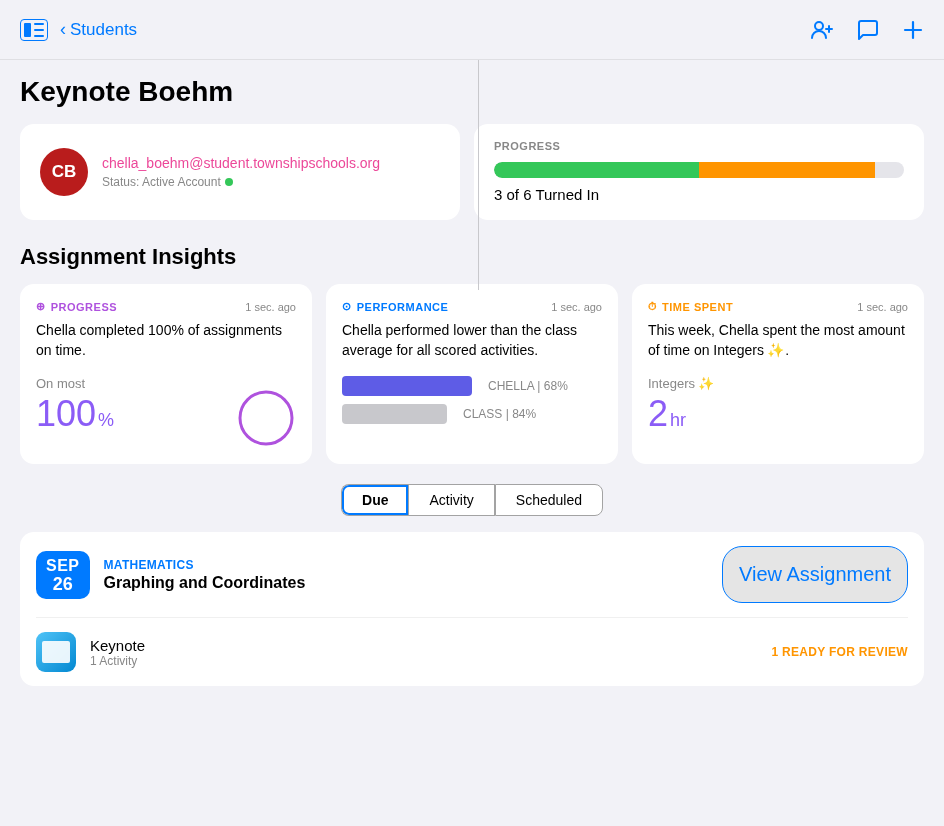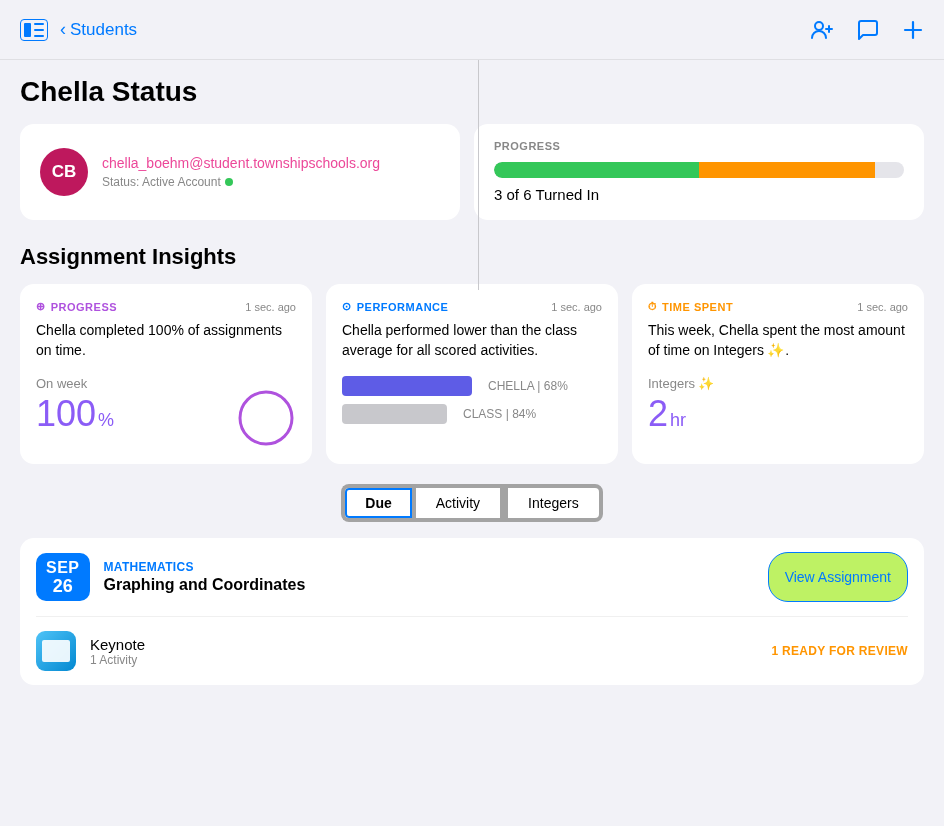--- a/index.html
+++ b/index.html
@@ -126,21 +126,21 @@
       display: flex;
       align-items: center;
       gap: 14px;
       flex: 1;
       max-width: 440px;
     }
     .avatar {
       width: 48px;
       height: 48px;
       border-radius: 50%;
-      background: #be185d;
+      background: #b91c1c;
       display: flex;
       align-items: center;
       justify-content: center;
       font-size: 17px;
       font-weight: 700;
       color: #fff;
       flex-shrink: 0;
     }
     .student-info {
       display: flex;
@@ -309,21 +309,21 @@
       justify-content: center;
       gap: 0;
       margin-bottom: 16px;
     }
     .tab-btn {
       padding: 7px 20px;
       font-size: 14px;
       font-weight: 500;
       color: #000;
       background: #fff;
-      border: 4px solid #a3a3a3;
+      border: 1px solid #a3a3a3;
       cursor: pointer;
     }
     .tab-btn:first-child {
       border-radius: 8px 0 0 8px;
       border-right: none;
     }
     .tab-btn:last-child {
       border-radius: 0 8px 8px 0;
     }
     .tab-btn.active {
@@ -374,26 +374,26 @@
       text-transform: uppercase;
       letter-spacing: 0.3px;
       margin-bottom: 2px;
     }
     .assignment-title {
       font-size: 16px;
       font-weight: 600;
       color: #000;
     }
     .view-assignment-btn {
-      background: #bef264;
+      background: #e5e5e5;
       border: 1.5px solid #007AFF;
       color: #007AFF;
       padding: 16px 16px;
       border-radius: 20px;
-      font-size: 14px;
+      font-size: 20px;
       font-weight: 500;
       cursor: pointer;
       white-space: nowrap;
     }
     .assignment-divider {
       border: none;
       border-top: 1px solid #f0f0f0;
       margin: 0 16px;
     }
     .assignment-item {
@@ -481,21 +481,21 @@
             <line x1="3" y1="11" x2="19" y2="11"></line>
         </svg>
       </span>
     </div>
   </div>
 
   <div class="vertical-divider"></div>
 
   <div class="content">
 
-    <h1 class="student-name">Chella Status</h1>
+    <h1 class="student-name">Keynote Boehm</h1>
 
     <div class="info-row">
 
       <div class="student-card">
         <div class="avatar">CB</div>
         <div class="student-info">
           <span class="student-email">chella_boehm@student.townshipschools.org</span>
           <span class="student-status">
             <span>Status: Active Account</span>
             <span class="status-dot"></span>
@@ -520,21 +520,21 @@
         <div class="insight-card card-relative">
           <div class="insight-header">
             <span class="insight-tag progress">
               <span>⊕</span>
               <span>PROGRESS</span>
             </span>
             <span class="insight-time">1 sec. ago</span>
           </div>
           <p class="insight-desc">Chella completed 100% of assignments on time.</p>
           <div>
-            <div class="insight-metric-label">On week</div>
+            <div class="insight-metric-label">On most</div>
             <div class="insight-metric-value">
               <span>100</span>
               <span class="insight-metric-unit">%</span>
             </div>
           </div>
 
           <svg class="progress-circle" viewBox="0 0 60 60">
             <circle cx="30" cy="30" r="26" fill="none" stroke="#AF52DE" stroke-width="3"></circle>
           </svg>
         </div>
@@ -576,21 +576,21 @@
               <span class="insight-metric-unit">hr</span>
             </div>
           </div>
         </div>
       </div>
     </div>
 
     <div class="tabs-row">
       <button class="tab-btn active">Due</button>
       <button class="tab-btn">Activity</button>
-      <button class="tab-btn">Integers</button>
+      <button class="tab-btn">Scheduled</button>
     </div>
 
     <div class="assignment-section">
       <div class="assignment-header">
         <div class="assignment-date-badge">
           <div class="date-month">SEP</div>
           <div class="date-day">26</div>
         </div>
         <div class="assignment-info">
           <div class="assignment-subject">MATHEMATICS</div>

